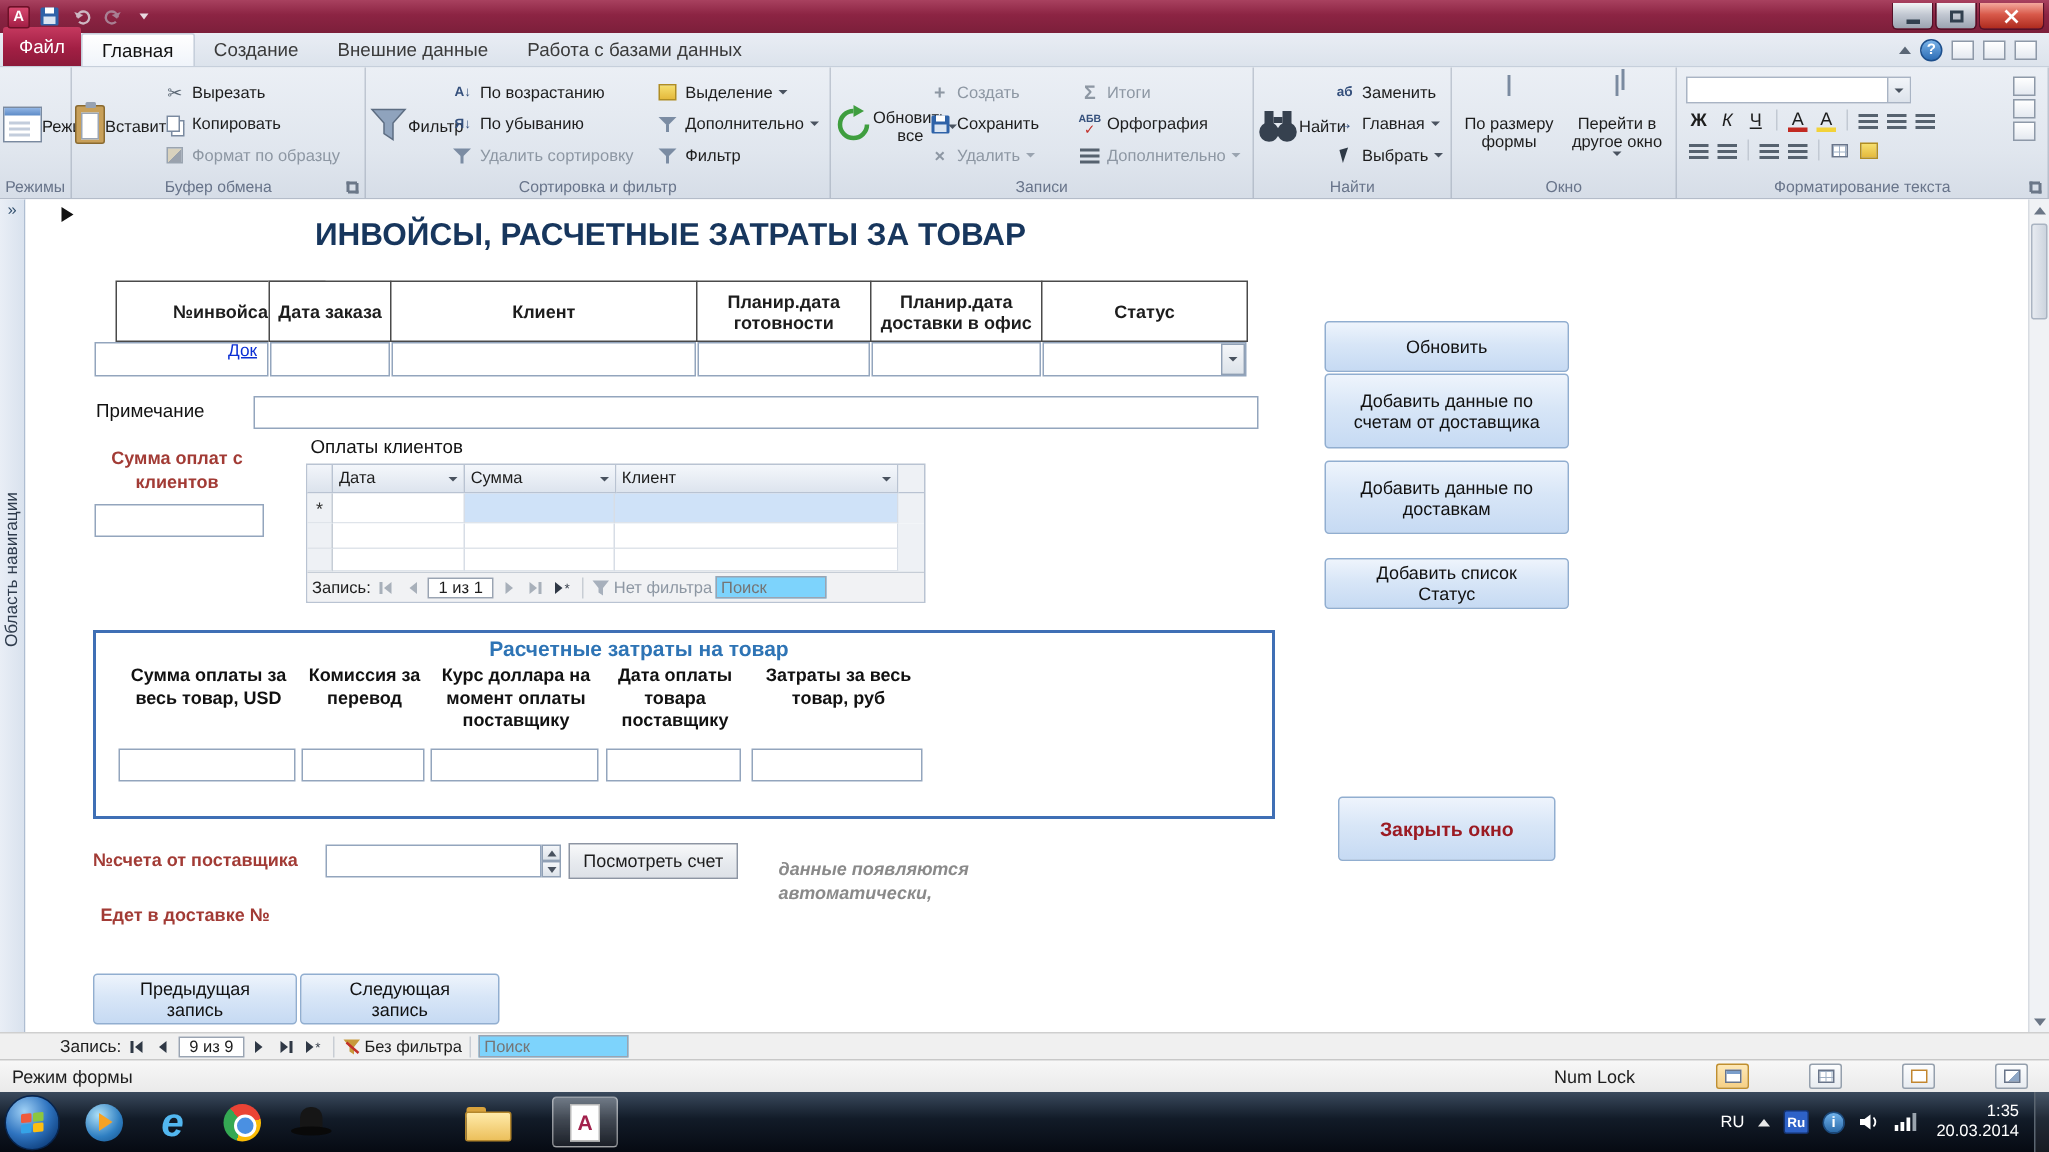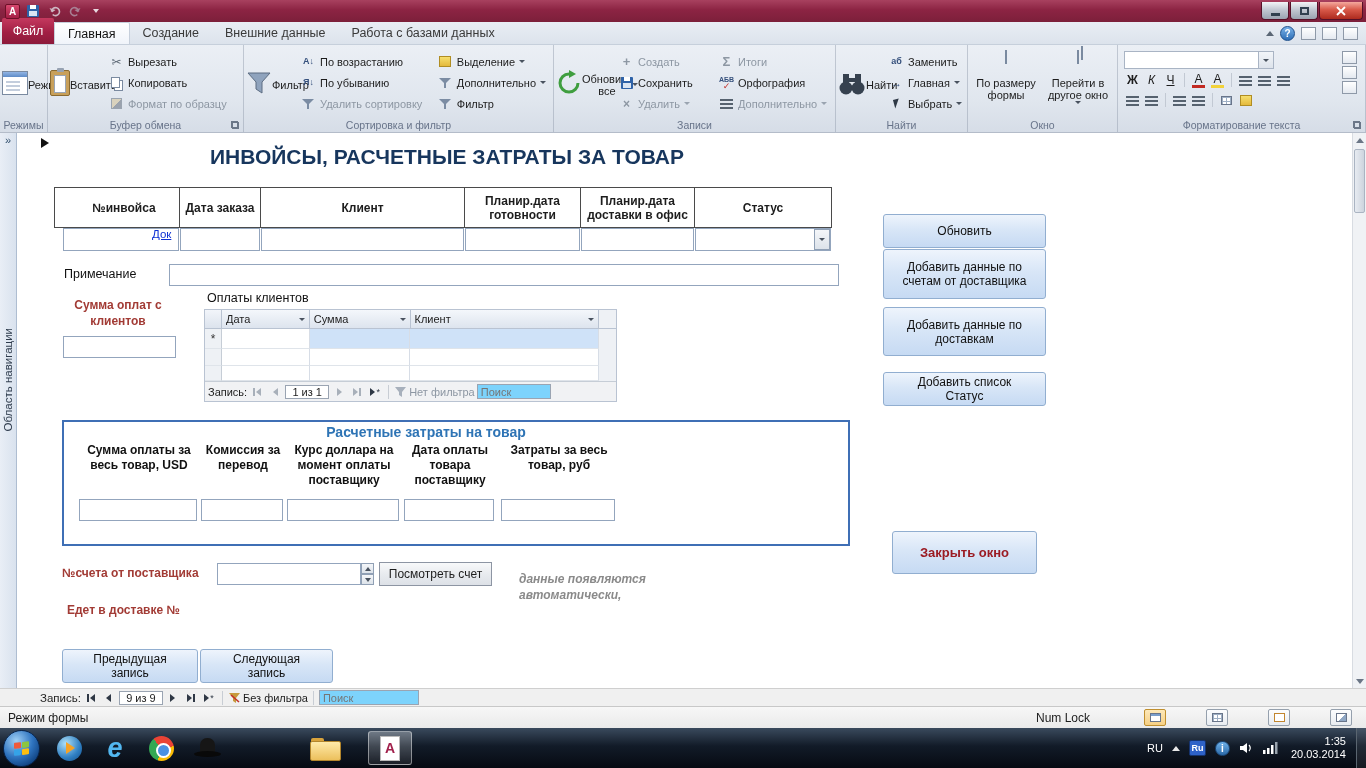--- a/index.html
+++ b/index.html
@@ -521,21 +521,21 @@
 
   <div class="navpane">
     <div class="chev">»</div>
     <div class="vlabel">Область навигации</div>
   </div>
 
   <div class="formarea">
     <span class="selarrow"></span>
     <div class="form-title">ИНВОЙСЫ, РАСЧЕТНЫЕ ЗАТРАТЫ ЗА ТОВАР</div>
 
-    <div class="hcell" style="left:37px;width:140px">№инвойса</div>
+    <div class="hcell" style="left:60px;width:140px">№инвойса</div>
     <div class="hcell" style="left:162px;width:82px">Дата заказа</div>
     <div class="hcell" style="left:243px;width:205px">Клиент</div>
     <div class="hcell" style="left:447px;width:117px">Планир.дата готовности</div>
     <div class="hcell" style="left:563px;width:115px">Планир.дата доставки в офис</div>
     <div class="hcell" style="left:677px;width:138px">Статус</div>
 
     <input class="tin" style="left: 46px; top: 95px; width: 116px; height: 23px;">
     <a class="doclink" href="#">Док</a>
     <input class="tin" style="left: 163px; top: 95px; width: 80px; height: 23px;">
     <input class="tin" style="left: 244px; top: 95px; width: 203px; height: 23px;">

